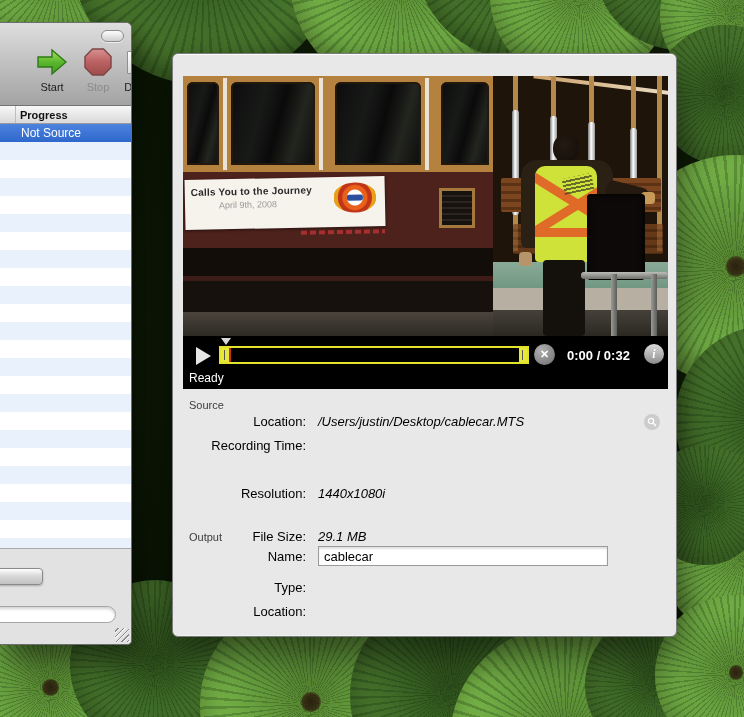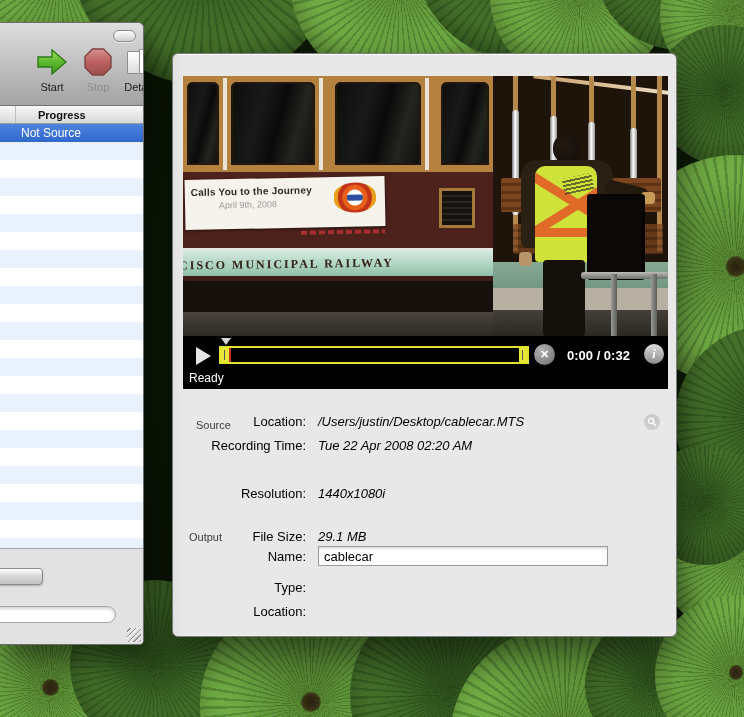--- a/index.html
+++ b/index.html
@@ -15,21 +15,21 @@
   .sphere::after { content:""; position:absolute; inset:0; border-radius:50%;
       background: repeating-conic-gradient(from 3deg, rgba(8,28,4,.22) 0deg 1.6deg, rgba(0,0,0,0) 1.6deg 5.4deg); }
   .sphere.dim { background: radial-gradient(circle at 50% 46%, #2d4f1b 0%, #3f6b28 40%, #517f31 70%, #659539 90%, #33531d 99%); }
   .sphere .spot { position:absolute; left:46%; top:44%; width:9%; height:9%;
       border-radius:50%; background: radial-gradient(circle, #2c2110 0%, #3a3316 55%, rgba(40,60,20,0) 100%); }
 
   
   .win { position:absolute; }
 
   
-  .queue-win { left:0; top:22; width:144px; height:623px; top:22px;
+  .queue-win { left:0; top:22; width:132px; height:623px; top:22px;
       background:#e3e3e3; border:1px solid #6d6d6d; border-left:none;
       border-radius:0 6px 5px 0; box-shadow: 6px 14px 30px rgba(0,0,0,.55);
       overflow:hidden; }
   .toolbar { position:absolute; left:0; top:0; right:0; height:83px;
       background: linear-gradient(#dedede, #bdbdbd 55%, #a3a3a3);
       border-bottom:1px solid #737373; }
   .toolbar-pill { position:absolute; top:7px; right:7px; width:23px; height:12px;
       border-radius:7px; border:1px solid #8c8c8c;
       background: linear-gradient(#fdfdfd, #cfcfcf); box-shadow:0 1px 0 rgba(255,255,255,.6); }
   .tb-item { position:absolute; top:22px; width:46px; text-align:center; }
@@ -43,21 +43,21 @@
   .page-front { position:absolute; right:1px; top:1px; width:16px; height:25px;
       background:#fff; border:1px solid #8f8f8f; border-radius:1px; padding:3px 2px; }
   .page-front i { display:block; height:2px; margin:2px 1px; background:#6f9bd8; }
   .page-front i:first-child { background:#3e6fc0; width:5px; }
 
   
   .tbl-header { position:absolute; left:0; top:83px; right:0; height:18px;
       background:linear-gradient(#f8f8f8,#d9d9d9); border-bottom:1px solid #9b9b9b;
       font-size:11px; font-weight:bold; color:#111; line-height:18px; }
   .tbl-header .sep { position:absolute; left:15px; top:0; bottom:0; width:1px; background:#bdbdbd; }
-  .tbl-header .txt { position:absolute; left:38px; }
+  .tbl-header .txt { position:absolute; left:20px; }
   .row-selected { position:absolute; left:0; top:101px; right:0; height:18px;
       background:linear-gradient(#4d82de,#2f68cc); color:#fff; font-size:12px; line-height:18px; }
   .row-selected .txt { position:absolute; left:21px; }
   .tbl-body { position:absolute; left:0; top:119px; right:0; height:406px; background:#fff;
       background-image: repeating-linear-gradient(#e9f1fc 0 18px, #ffffff 18px 36px); }
   .queue-bottom { position:absolute; left:0; top:525px; right:0; bottom:0;
       background:#e2e2e2; border-top:1px solid #a9a9a9; }
   .cut-button { position:absolute; left:-10px; top:19px; width:53px; height:17px;
       border:1px solid #8a8a8a; border-radius:4px;
       background:linear-gradient(#ffffff,#d9d9d9 45%,#c2c2c2); box-shadow:0 1px 2px rgba(0,0,0,.25); }
@@ -230,23 +230,20 @@
         <div class="banner">
           <div class="l1">Calls You to the Journey</div>
           <div class="l2">April 9th, 2008</div>
           <div class="banner-logo">
               <div class="blue"></div>
             </div>
         </div>
         <div class="banner-redline"></div>
         <div class="vent"></div>
       </div>
-      <div class="teal-band">
-        <div class="railway-text">CISCO MUNICIPAL RAILWAY</div>
-      </div>
       <div class="under-band"></div>
       <div class="street"></div>
     </div>
 
     <div class="v car-open">
       <div class="roof-edge"></div>
       <div class="pole" style="left:20px;"></div>
       <div class="pole" style="left:58px;"></div>
       <div class="pole" style="left:96px;"></div>
       <div class="pole" style="left:138px;"></div>
@@ -289,29 +286,28 @@
       <div class="trim-redline"></div>
       <div class="trim-handle right"></div>
     </div>
     <div class="playhead"></div>
     <div class="cancel-btn">✕</div>
     <div class="time-text">0:00 / 0:32</div>
     <div class="info-btn">i</div>
     <div class="status-text">Ready</div>
   </div>
 
-  <div class="section-label" style="top:365px;margin-left:7px;">Source</div>
+  <div class="section-label" style="top:345px;">Source</div>
 
   <div class="f-row" style="top:360px;">
     <span class="lab">Location:</span>
     <span class="val">/Users/justin/Desktop/cablecar.MTS</span>
   </div>
   <div class="f-row" style="top:384px;">
     <span class="lab">Recording Time:</span>
-    <span class="val">Tue 22 Apr 2008 02:20 AM</span>
   </div>
   <div class="f-row" style="top:432px;">
     <span class="lab">Resolution:</span>
     <span class="val">1440x1080i</span>
   </div>
   <div class="f-row" style="top:475px;">
     <span class="lab">File Size:</span>
     <span class="val">29.1 MB</span>
   </div>
 

